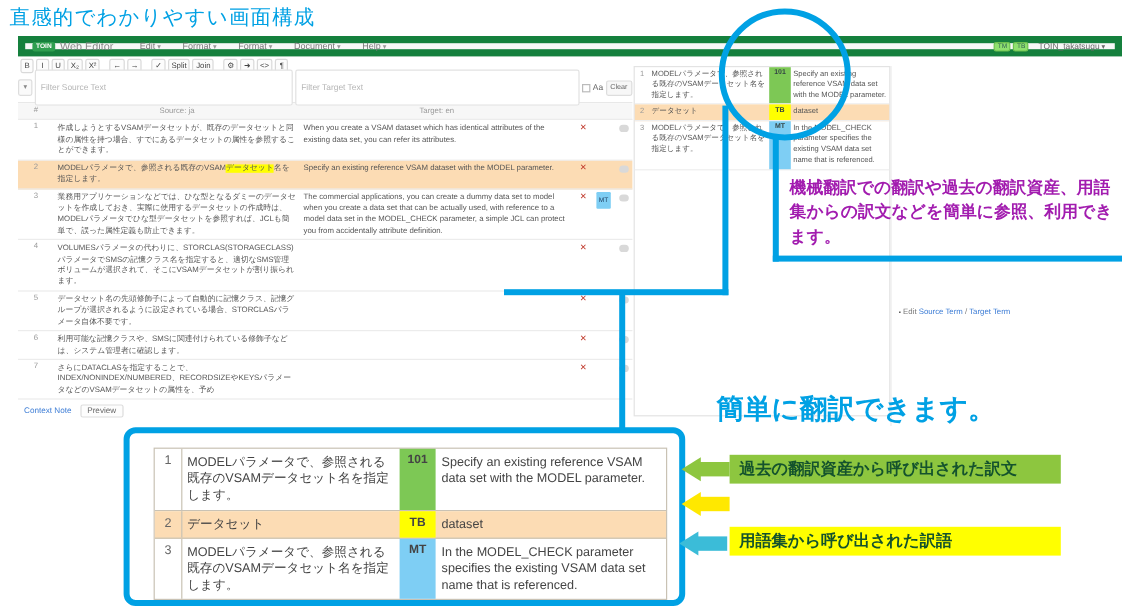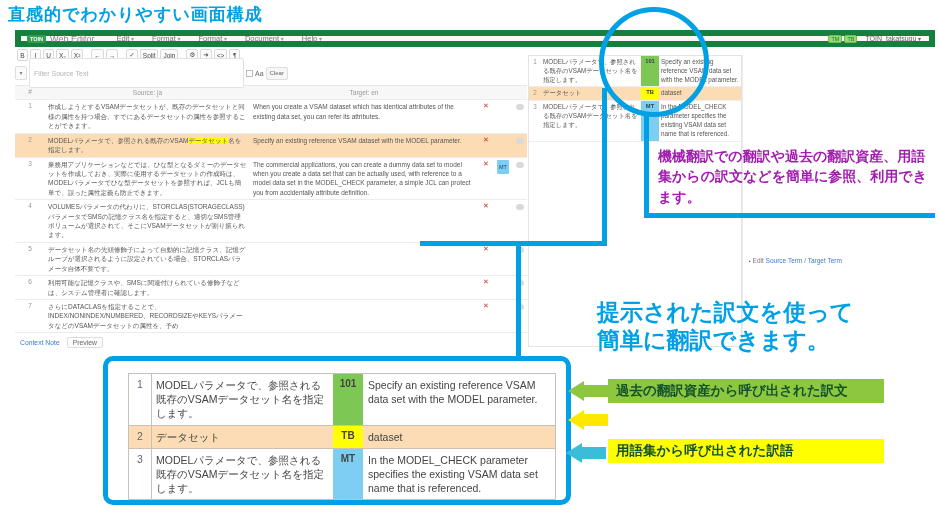--- a/index.html
+++ b/index.html
@@ -1,21 +1,21 @@
 <!DOCTYPE html>
 <html><head>
 <meta charset="utf-8">
 <style>
   * { margin:0; padding:0; box-sizing:border-box; }
   html,body { background:#fff; }
   body { font-family:"Liberation Sans", sans-serif; }
   .page { position:relative; width:940px; height:512px; background:#fff; overflow:hidden; }
 
   
-  .slide-title { position:absolute; left:8px; top:3px; font-size:17px; font-weight:bold; color:#00a1e4; letter-spacing:1px; }
+  .slide-title { position:absolute; left:8px; top:3px; font-size:17px; font-weight:normal; color:#00a1e4; letter-spacing:1px; }
 
   
   .editor { position:absolute; left:15px; top:30px; width:920px; height:332px; background:#fff; font-size:7px; color:#555; }
   .menubar { position:absolute; left:0; top:0; width:920px; height:17px; background:#f8f8f8; border:6px solid #15803d; display:flex; align-items:center; }
   .logo { display:inline-flex; align-items:center; justify-content:center; background:#2e9e4f; color:#fff; font-size:5.5px; font-weight:bold; border-radius:2px; padding:1px 3px; margin:0 4px 0 6px; }
   .appname { font-size:9px; color:#888; margin-right:22px; }
   .menu-item { font-size:7.5px; color:#777; margin-right:18px; cursor:default; }
   .menu-item::after { content:" ▾"; font-size:6px; color:#999; }
   .mb-right { margin-left:auto; display:flex; align-items:center; margin-right:8px; }
   .ub { background:#8ee06e; border:1px solid #6cc04e; color:#365; font-size:5.5px; padding:0 2px; border-radius:2px; margin-right:2px; }
@@ -143,20 +143,21 @@
       <span class="tb-btn">⚙</span>
       <span class="tb-btn">➜</span>
       <span class="tb-btn">&lt;&gt;</span>
       <span class="tb-btn">¶</span>
     </div>
 
     <div class="leftcol">
       <div class="filterbar">
         <span class="dd-btn">▾</span>
         <input class="f-input f-src" placeholder="Filter Source Text" style="">
+        <input class="f-input f-tgt" placeholder="Filter Target Text" style="">
         <span class="chk"></span>
         <span class="aa">Aa</span>
         <span class="clear-btn">Clear</span>
       </div>
 
       <div class="grid">
         <div class="thead">
           <div class="c-num">#</div>
           <div class="c-src" style="text-align:center;color:#999">Source: ja</div>
           <div class="c-tgt" style="text-align:center;color:#999">Target: en</div>
@@ -296,21 +297,21 @@
 
   <div class="c-line" style="left:602px; top:88px; width:5px; height:158px;"></div>
   <div class="c-line" style="left:420px; top:241px; width:187px; height:5px;"></div>
   <div class="c-line" style="left:516px; top:244px; width:5px; height:114px;"></div>
   <div class="c-line" style="left:644px; top:112px; width:5px; height:106px;"></div>
   <div class="c-line" style="left:644px; top:213px; width:291px; height:5px;"></div>
 
   <div class="circle-note">機械翻訳での翻訳や過去の翻訳資産、用語集からの訳文などを簡単に参照、利用できます。</div>
 
   <div class="big-heading">
-    <span>提示された訳文を使って</span><br>
+    <br>
     <span>簡単に翻訳できます。</span>
   </div>
 
   <div class="zoom-box">
     <div class="z-table">
       <div class="z-row">
         <div class="z-num">1</div>
         <div class="z-src">MODELパラメータで、参照される既存のVSAMデータセット名を指定します。</div>
         <div class="z-badge">
             <span class="bg-green">101</span>

